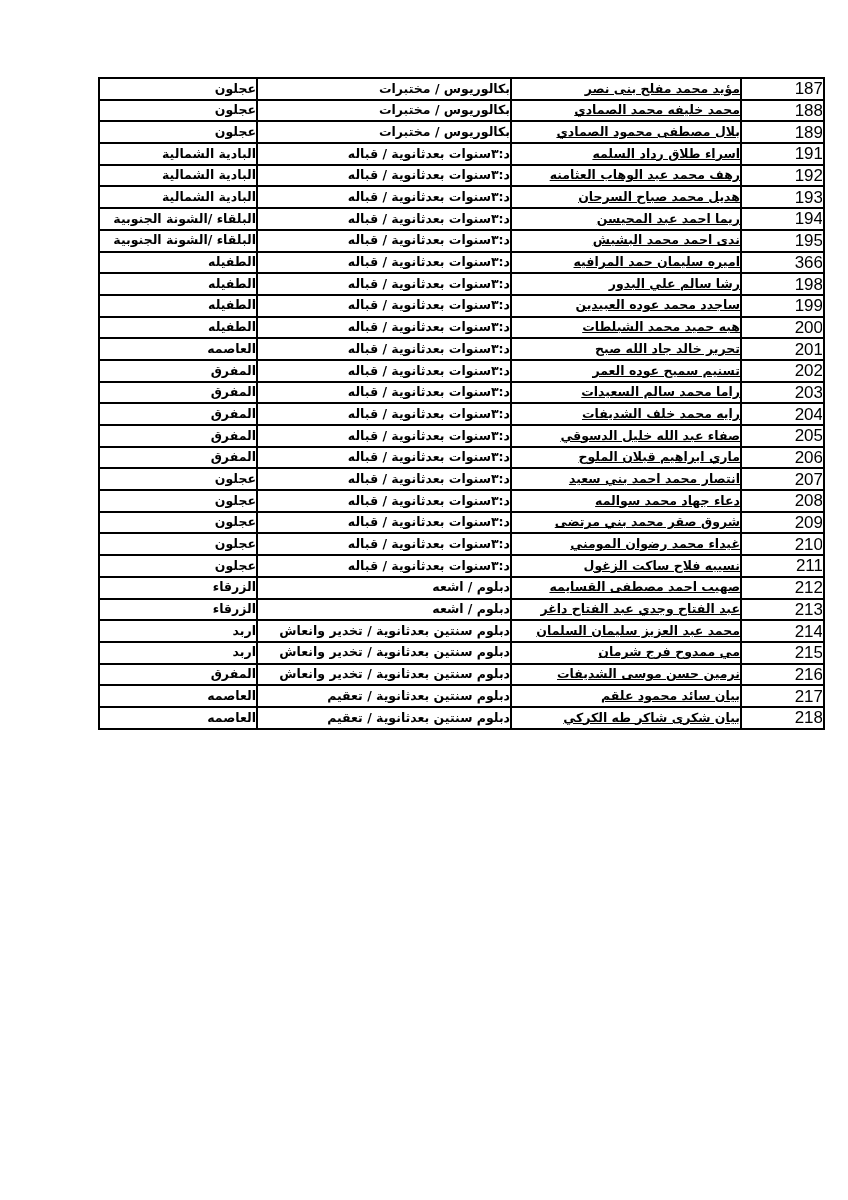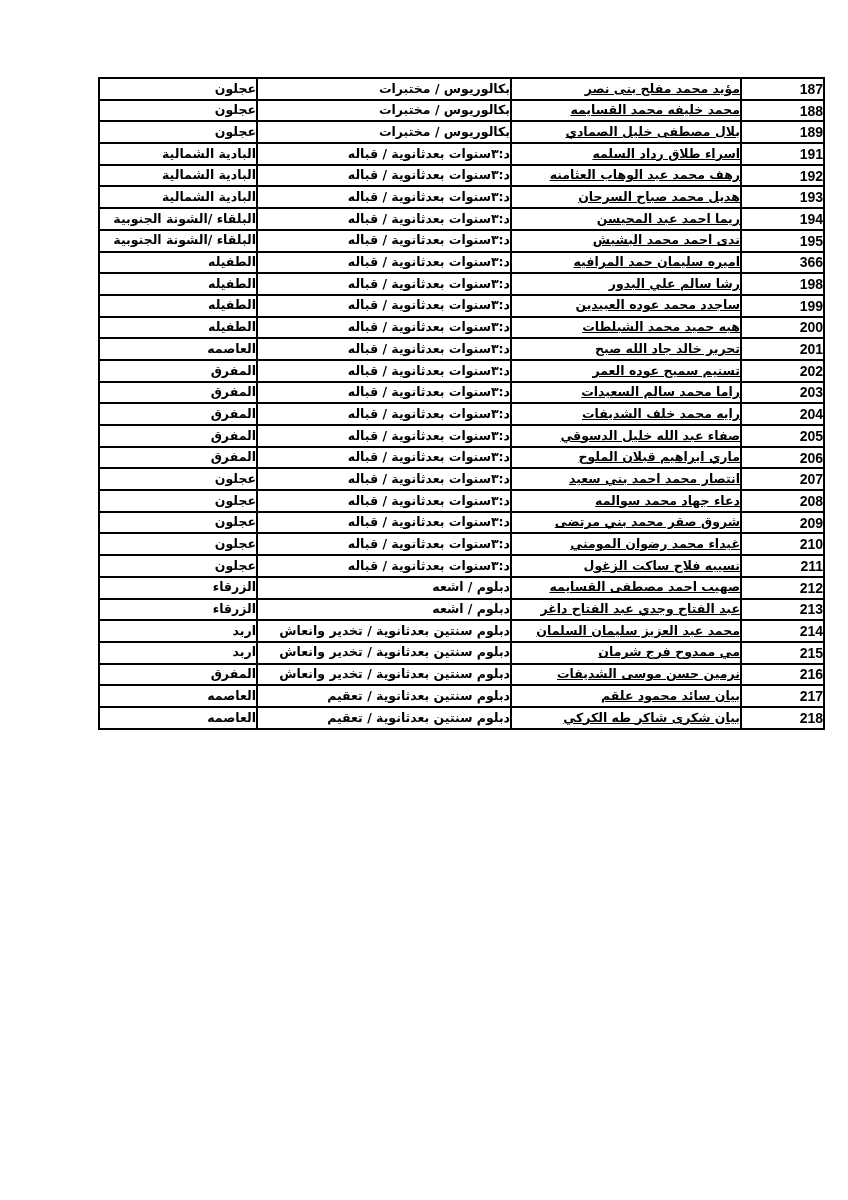--- a/index.html
+++ b/index.html
@@ -37,25 +37,26 @@
     font-size: 12.5px;
     direction: rtl;
     text-align: right;
     white-space: nowrap;
   }
   td.cell-gov  { padding-right: 7px; }
   td.cell-qual { padding-right: 4px; }
   td.cell-name { padding-right: 2px; text-decoration: underline; }
   td.cell-num {
     font-family: "Liberation Sans", "DejaVu Sans", sans-serif;
-    font-weight: 700;
-    font-size: 14px;
+    font-weight: 400;
+    font-size: 17px;
     text-align: right;
     padding-right: 7px;
     white-space: nowrap;
+    border-radius: 6px;
   }
 </style>
 </head>
 <body>
 
 <div class="page">
   <table class="roster">
     <colgroup>
         <col style="width: 158px;">
         <col style="width: 254px;">
@@ -65,27 +66,27 @@
     <tbody id="roster-body">
         <tr>
           <td class="cell-ar cell-gov">عجلون</td>
           <td class="cell-ar cell-qual">بكالوريوس / مختبرات</td>
           <td class="cell-ar cell-name">مؤيد محمد مفلح بنى نصر</td>
           <td class="cell-num">187</td>
         </tr>
         <tr>
           <td class="cell-ar cell-gov">عجلون</td>
           <td class="cell-ar cell-qual">بكالوريوس / مختبرات</td>
-          <td class="cell-ar cell-name">محمد خليفه محمد القسايمه</td>
+          <td class="cell-ar cell-name">محمد خليفه محمد الصمادي</td>
           <td class="cell-num">188</td>
         </tr>
         <tr>
           <td class="cell-ar cell-gov">عجلون</td>
           <td class="cell-ar cell-qual">بكالوريوس / مختبرات</td>
-          <td class="cell-ar cell-name">بلال مصطفى خليل الصمادي</td>
+          <td class="cell-ar cell-name">بلال مصطفى محمود الصمادي</td>
           <td class="cell-num">189</td>
         </tr>
         <tr>
           <td class="cell-ar cell-gov">البادية الشمالية</td>
           <td class="cell-ar cell-qual">د:٣سنوات بعدثانوية / قباله</td>
           <td class="cell-ar cell-name">اسراء طلاق رداد السلمه</td>
           <td class="cell-num">191</td>
         </tr>
         <tr>
           <td class="cell-ar cell-gov">البادية الشمالية</td>

